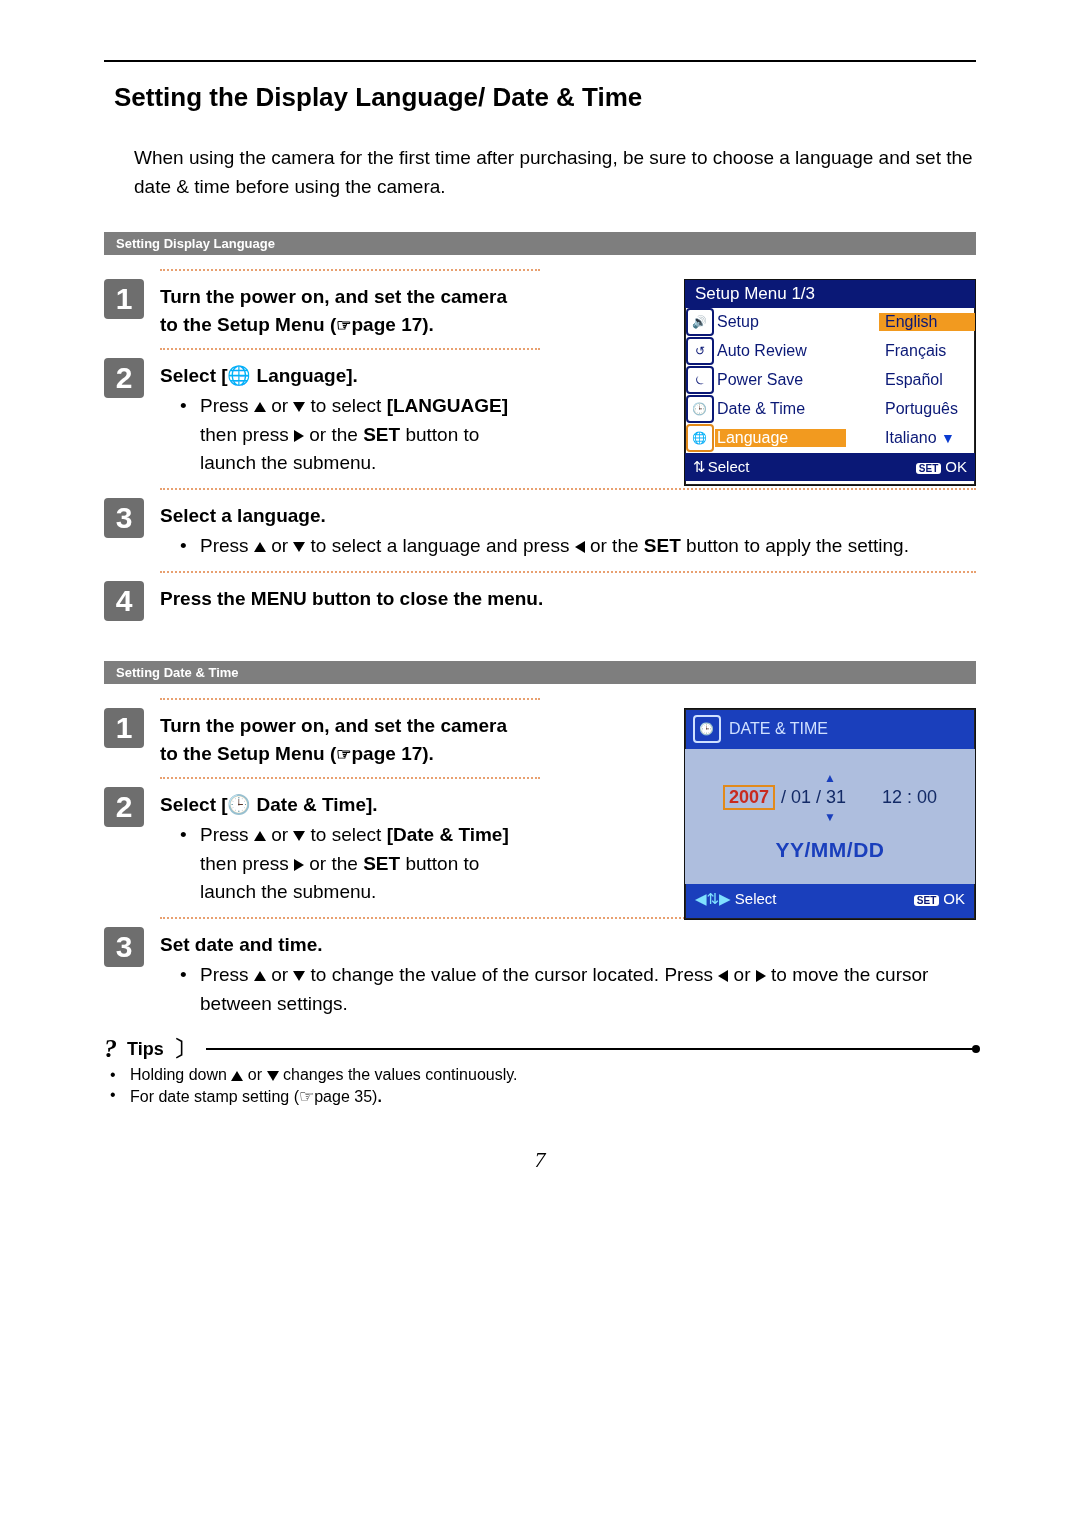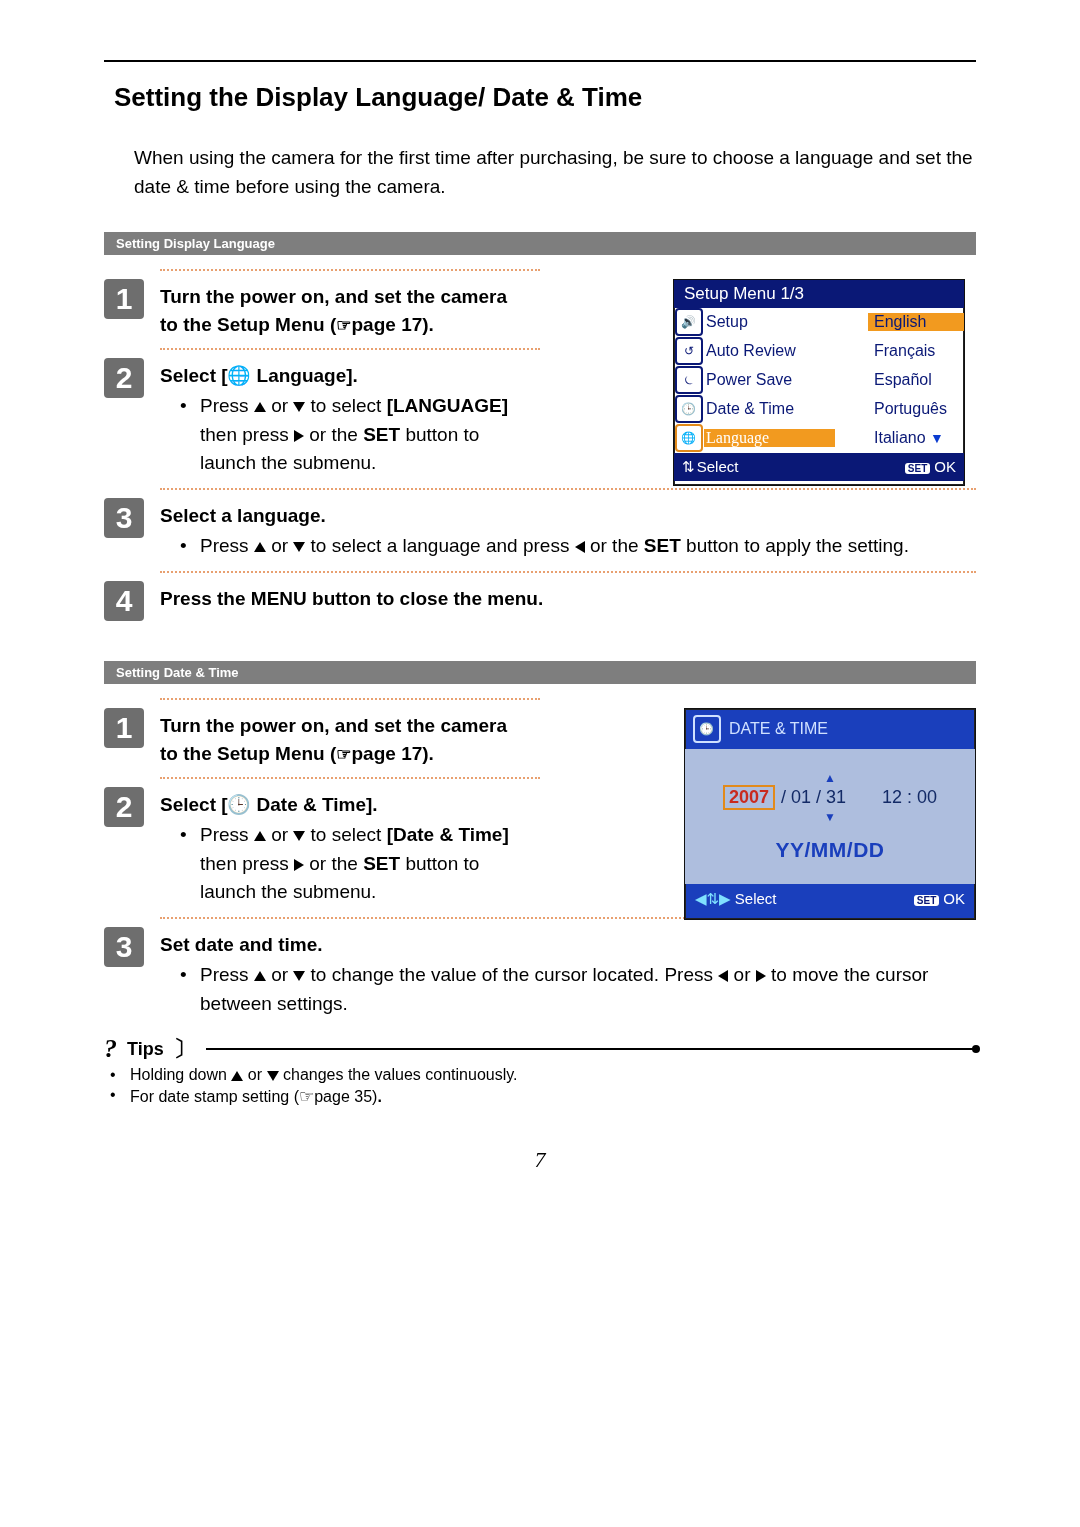--- a/index.html
+++ b/index.html
@@ -13,27 +13,27 @@
   .numbox{flex:0 0 40px;height:40px;background:#6e6e6e;color:#fff;font-size:30px;font-weight:bold;display:flex;align-items:center;justify-content:center;border-radius:4px;margin-right:16px;}
   .step-body{flex:1;font-size:19px;line-height:1.5;padding-top:4px;}
   .step-body b{font-weight:bold;}
   .dots{border:none;border-top:2px dotted #e8a070;margin:8px 0 8px 0;}
   .dots.short{width:380px;}
   ul.bul{list-style:none;padding:0;margin:2px 0 0 20px;}
   ul.bul li{position:relative;padding-left:20px;margin:2px 0;}
   ul.bul li:before{content:"•";position:absolute;left:0;top:0;}
   
   .screen{position:absolute;border:1px solid #111;background:#fff;box-shadow:0 0 0 1px #222 inset;}
-  .screen1{right:11px;top:10px;width:290px;height:205px;}
+  .screen1{right:0;top:10px;width:290px;height:205px;}
   .hdr{background:#0a1876;color:#fff;font-size:17px;padding:4px 10px;font-weight:normal;}
   .row{display:flex;align-items:center;font-size:16px;height:29px;}
   .row .ic{width:30px;display:flex;align-items:center;justify-content:center;}
   .row .lab{flex:1;color:#0a1876;padding-left:2px;}
   .row .val{width:90px;color:#0a1876;padding-left:6px;margin-left:33px;}
-  .row.sel .lab{background:#f29a1f;color:#fff;font-family:Liberation Serif, serif;}
+  .row.sel .lab{background:#f29a1f;color:#fff;}
   .row .val.sel{background:#f29a1f;color:#0a1876;}
   .iconbox{width:24px;height:24px;border:2px solid #0a1876;border-radius:4px;display:flex;align-items:center;justify-content:center;color:#0a1876;font-size:12px;}
   .ftr{background:#0a1876;color:#fff;display:flex;align-items:center;justify-content:space-between;padding:3px 8px;font-size:15px;height:22px;text-align:center;}
   .setchip{display:inline-block;background:#fff;color:#0a1876;border-radius:3px;font-size:10px;font-weight:bold;padding:0 3px;margin-right:4px;}
   
   .screen2{right:0;top:10px;width:290px;height:210px;background:#1a3fbc;}
   .dt-hdr{color:#cfe0ff;font-size:16px;padding:6px 8px;display:flex;align-items:center;gap:8px;}
   .dt-main{background:#aebede;margin:0;height:135px;display:flex;flex-direction:column;align-items:center;justify-content:center;position:relative;}
   .dt-year{display:inline-flex;align-items:center;gap:6px;font-size:18px;color:#132a66;}
   .dt-year .y{border:2px solid #e28a1a;padding:0 4px;color:#c92a1e;font-weight:bold;}

